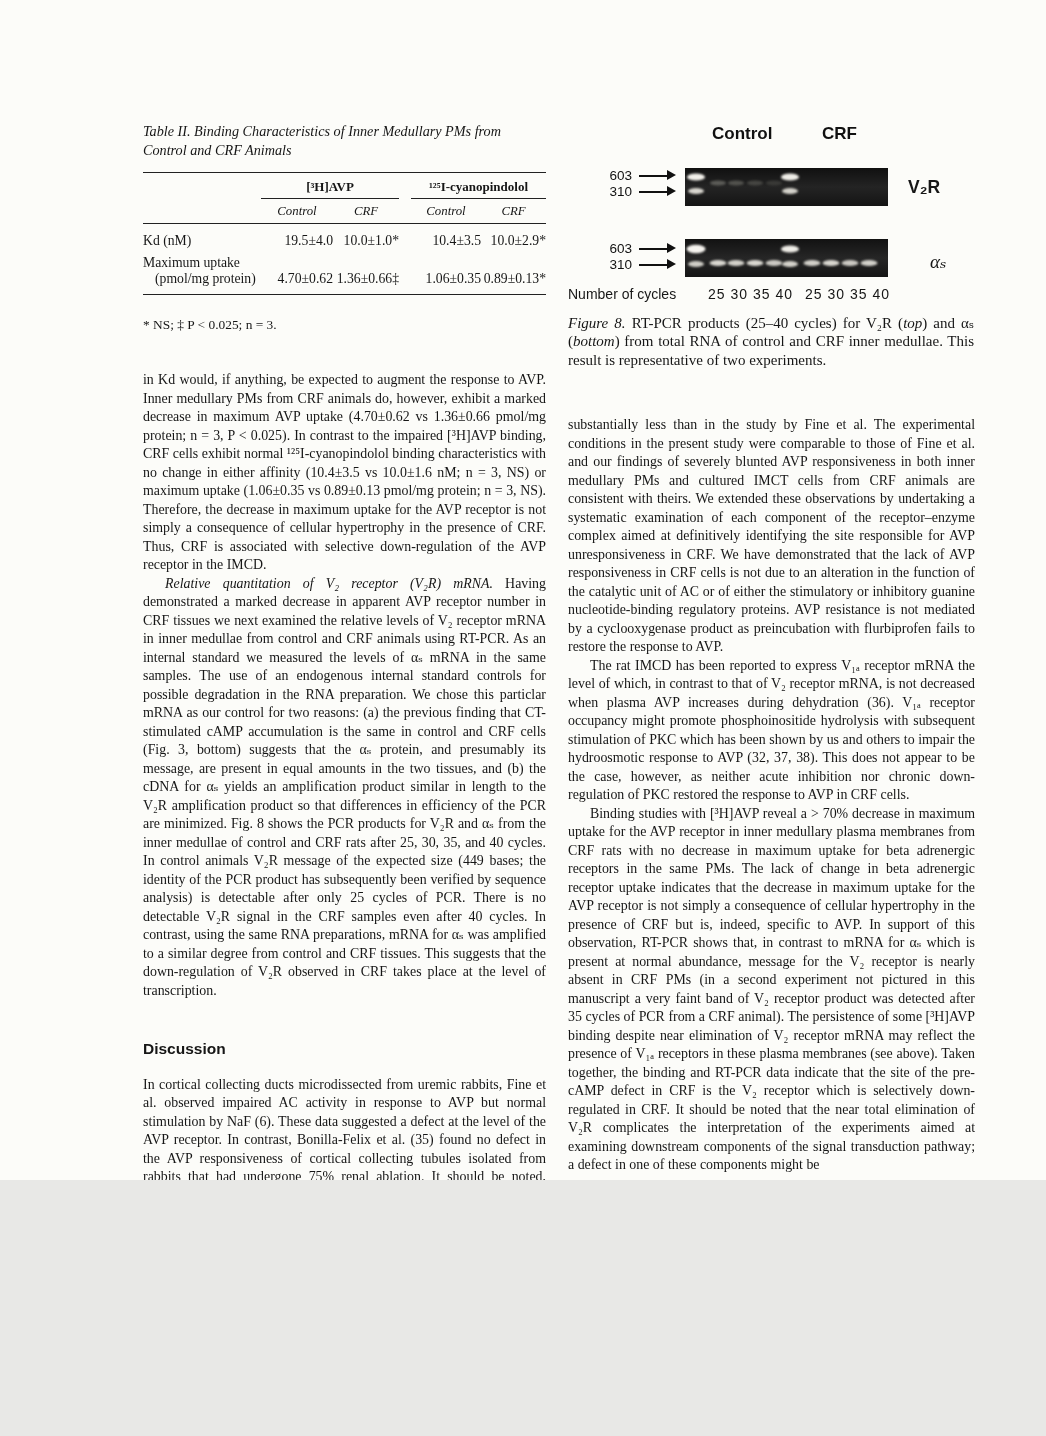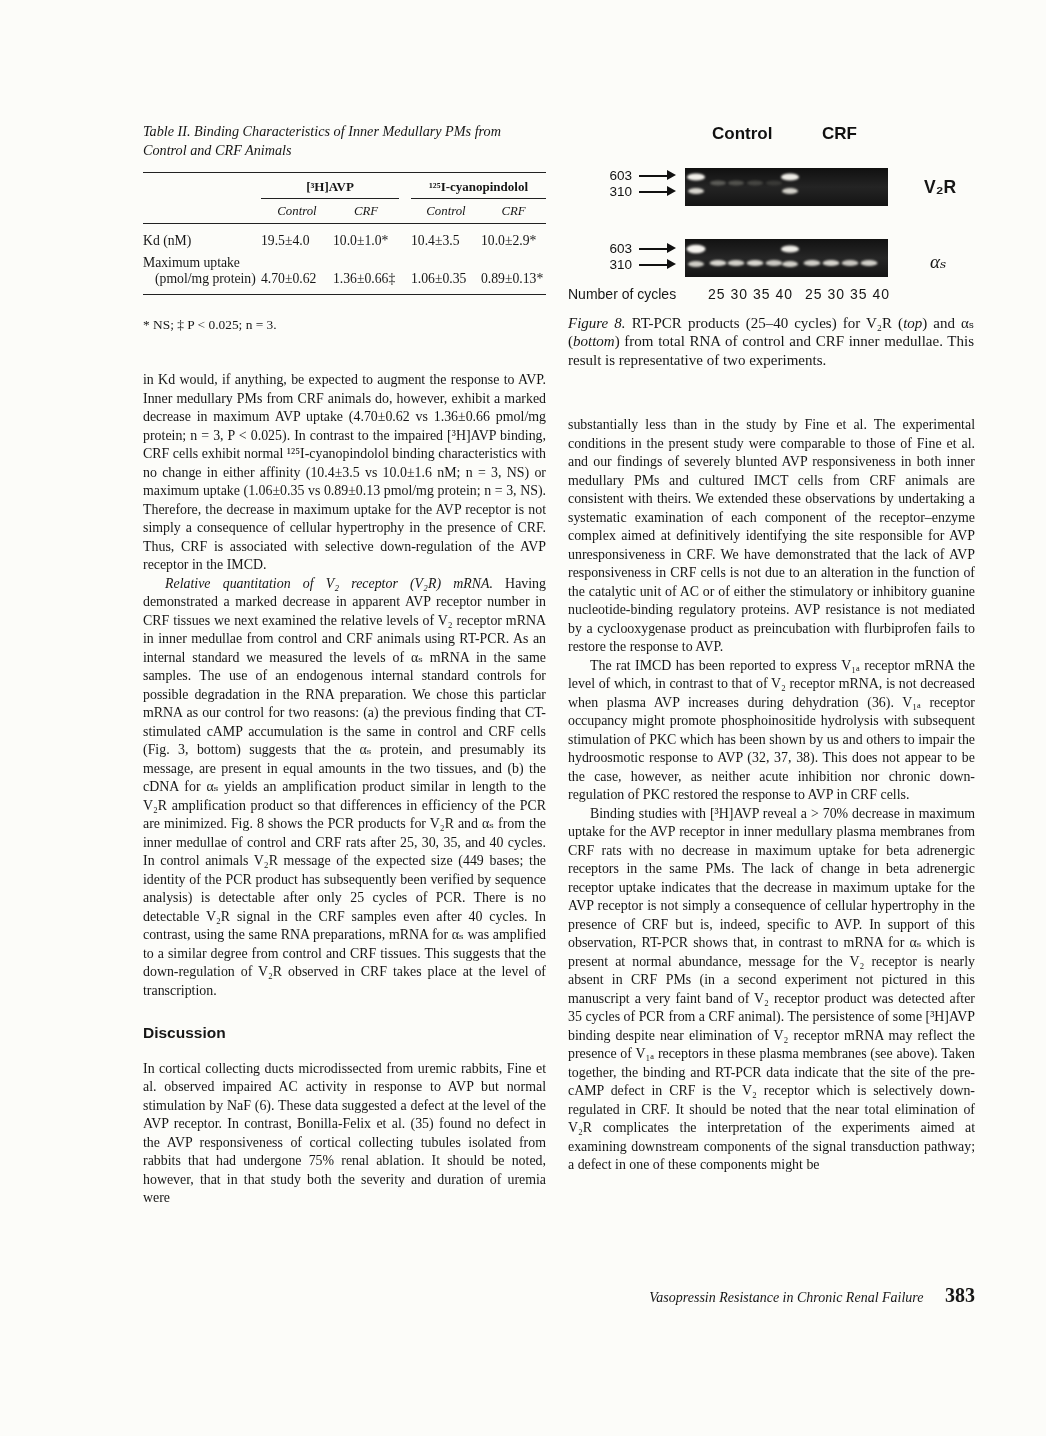--- a/index.html
+++ b/index.html
@@ -1,63 +1,63 @@
 <!DOCTYPE html>
 <html><head>
 <meta charset="utf-8">
 <style>
   * { margin:0; padding:0; box-sizing:border-box; }
   html,body { background:#e8e8e6; }
   .page {
-    position:relative; width:1046px; height:1436px;
+    position:relative; width:1046px; height:1180px;
     background:#fcfcf9; color:#161616;
     font-family:"Liberation Serif","DejaVu Serif",serif;
     overflow:hidden;
   }
   .it { font-style:italic; }
 
   
   .table-block { position:absolute; left:143px; top:122px; width:403px; }
   .tbl-caption { font-style:italic; font-size:14.2px; line-height:19px; margin-bottom:12px; }
   table.tbl { width:100%; border-collapse:collapse; border-top:1.5px solid #222; font-size:13.4px; }
   table.tbl th, table.tbl td { font-weight:normal; }
   tr.grp-row th.grp { text-align:center; font-size:13px; padding:6px 2px 3px; border-bottom:1px solid #222;font-weight:bold; }
   tr.sub-row th { font-style:italic; font-size:12.8px; text-align:center; padding:5px 0 4px; border-bottom:1.2px solid #222; }
-  tr.data-row td { font-size:13.7px; text-align:left; padding:3px 0; }
+  tr.data-row td { font-size:13.7px; text-align:right; padding:3px 0; }
   tr.data-row td.row-label { text-align:left; }
   tr.data-row.first td { padding-top:9px; }
   tr.data-row.last td { border-bottom:1.5px solid #222; padding-bottom:7px; vertical-align:bottom; }
   .row-label .l2 { display:block; padding-left:12px; }
   .tbl-footnote { margin-top:22px; font-size:13.4px; }
 
   
   .figure-block { position:absolute; left:568px; top:120px; width:420px; height:290px; }
   .fig-group-label { position:absolute; font-family:"Liberation Sans","DejaVu Sans",sans-serif; font-weight:bold; font-size:17px; color:#111; }
   .gel { position:absolute; width:203px; height:38px; }
   .gel svg { display:block; }
   .marker { position:absolute; display:flex; align-items:center; font-family:"Liberation Sans","DejaVu Sans",sans-serif; font-size:13.5px; color:#111; }
   .marker .num { display:inline-block; width:30px; text-align:right; margin-right:7px; }
   .arrow { position:relative; width:30px; height:2px; background:#111; }
   .arrow::after { content:""; position:absolute; right:-7px; top:-4.5px; width:0; height:0;
     border-left:9px solid #111; border-top:5.5px solid transparent; border-bottom:5.5px solid transparent; }
-  .v2r-label { position:absolute; left:356px; top:57px; font-family:"Liberation Sans","DejaVu Sans",sans-serif; font-weight:bold; font-size:17.5px; }
+  .v2r-label { position:absolute; left:340px; top:57px; font-family:"Liberation Sans","DejaVu Sans",sans-serif; font-weight:bold; font-size:17.5px; }
   .as-label { position:absolute; left:362px; top:130px; font-style:italic; font-size:19px; }
   .cycles-label { position:absolute; left:0; top:166px; font-family:"Liberation Sans","DejaVu Sans",sans-serif; font-size:14px; }
   .cycles-nums { position:absolute; top:166px; font-family:"Liberation Sans","DejaVu Sans",sans-serif; font-size:14px; letter-spacing:1px; }
   .cycles-nums.c1 { left:140px; }
   .cycles-nums.c2 { left:237px; }
   .fig-caption { position:absolute; left:0; top:194px; width:406px; font-size:15px; line-height:18.4px; text-align:justify; }
 
   
   .col { position:absolute; font-size:13.9px; line-height:18.5px; text-align:justify; }
   .col-left  { left:143px; top:371px; width:403px; }
   .col-right { left:568px; top:416px; width:407px; }
   .col p { margin:0; }
   .col p.ind { text-indent:22px; }
-  .section-heading { font-family:"Liberation Sans","DejaVu Sans",sans-serif; font-weight:bold; font-size:15.5px; margin:24px 0 17px; text-align:left; }
+  .section-heading { font-family:"Liberation Sans","DejaVu Sans",sans-serif; font-weight:bold; font-size:15.5px; margin:40px 0 17px; text-align:left; }
 
   
   .footer { position:absolute; left:568px; top:1284px; width:407px; text-align:right; font-size:14px; }
   .run-title { font-style:italic; }
   .page-num { font-weight:bold; margin-left:18px; font-size:20px; }
 </style>
 </head>
 <body>
 
 <div class="page">

